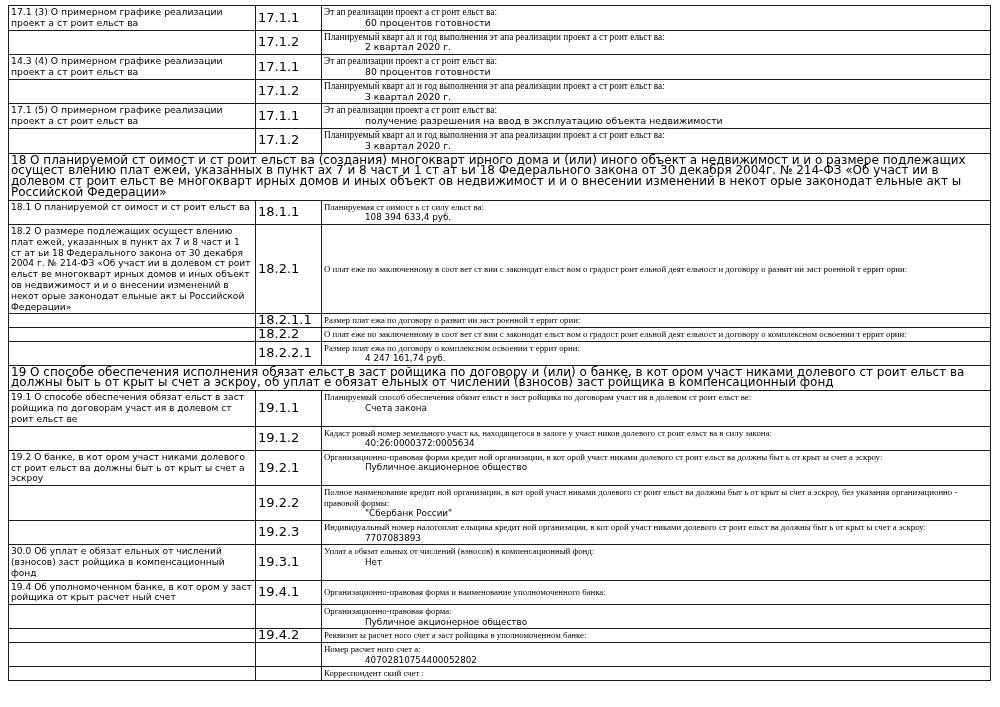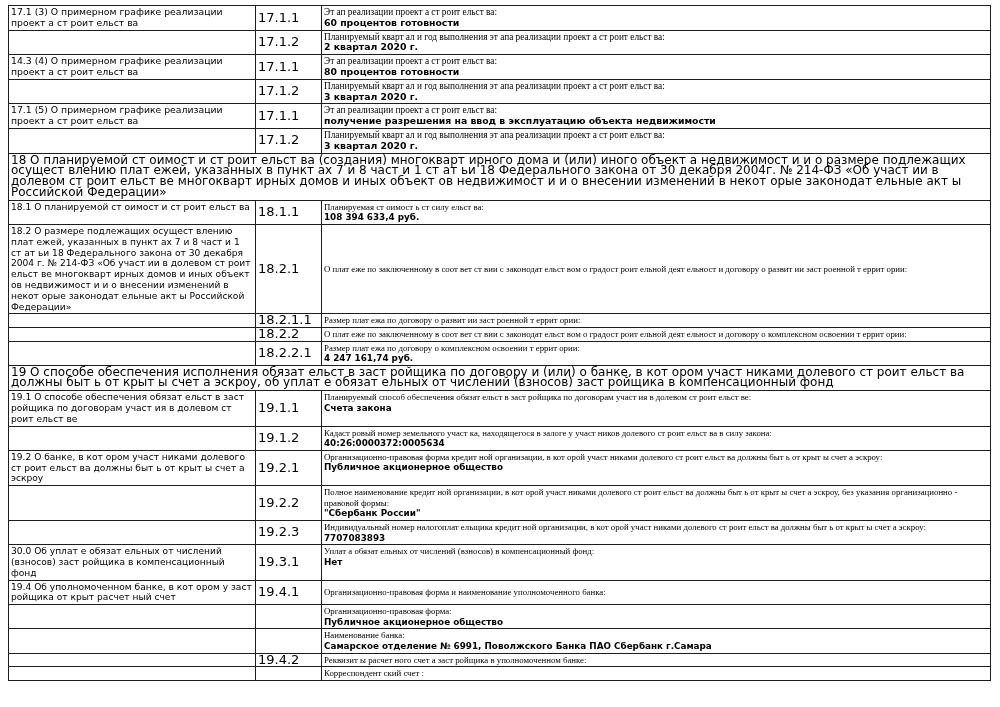--- a/index.html
+++ b/index.html
@@ -8,21 +8,21 @@
   table.grid{border-collapse:collapse;table-layout:fixed;width:983px;}
   col.w1{width:247px;}
   col.w2{width:66px;}
   td{border:1px solid #1d1d1d;padding:1px 3px 1px 2px;vertical-align:top;
      font-size:8.8px;line-height:10.6px;color:#000;overflow:hidden;word-wrap:break-word;}
   td.c1{font-size:9.1px;line-height:10.8px;margin-top:22px;}
   td.c2{vertical-align:middle;font-size:13px;}
   tr.s17 td.c1, tr.s17 td.c3{font-size:9.3px;line-height:10.8px;}
   td.sec{font-size:12px;line-height:10.8px;padding:1px 3px 2px 2px;}
   .lbl{white-space:normal;font-family:Liberation Serif, serif;}
-  .val{font-weight:bold;}
+  .val{font-weight:normal;margin-left:41px;}
   .vmid{vertical-align:middle;}
 </style>
 </head>
 <body>
 
 <div class="doc">
 <table class="grid">
 <colgroup>
         <col class="w1">
         <col class="w2">
@@ -187,32 +187,32 @@
 <tr>
   <td class="c1"></td>
   <td class="c2"></td>
   <td class="c3">
     <div class="lbl">Организационно-правовая форма:</div>
     <div class="val">Публичное акционерное общество</div>
   </td>
 </tr>
 <tr>
   <td class="c1"></td>
+  <td class="c2">19.4.2</td>
+  <td class="c3">
+    <div class="lbl">Реквизит ы расчет ного счет а заст ройщика в уполномоченном банке:</div>
+    <div class="val"></div>
+  </td>
+</tr>
+<tr>
+  <td class="c1"></td>
   <td class="c2"></td>
   <td class="c3">
-    <div class="lbl">Наименование банка:</div>
-    <div class="val">Самарское отделение № 6991, Поволжского Банка ПАО Сбербанк г.Самара</div>
-  </td>
-</tr>
-<tr>
-  <td class="c1"></td>
-  <td class="c2">19.4.2</td>
-  <td class="c3">
-    <div class="lbl">Реквизит ы расчет ного счет а заст ройщика в уполномоченном банке:</div>
-    <div class="val"></div>
+    <div class="lbl">Номер расчет ного счет а:</div>
+    <div class="val">40702810754400052802</div>
   </td>
 </tr>
 <tr>
   <td class="c1"></td>
   <td class="c2"></td>
   <td class="c3">
     <div class="lbl">Корреспондент ский счет :</div>
 
   </td>
 </tr>

